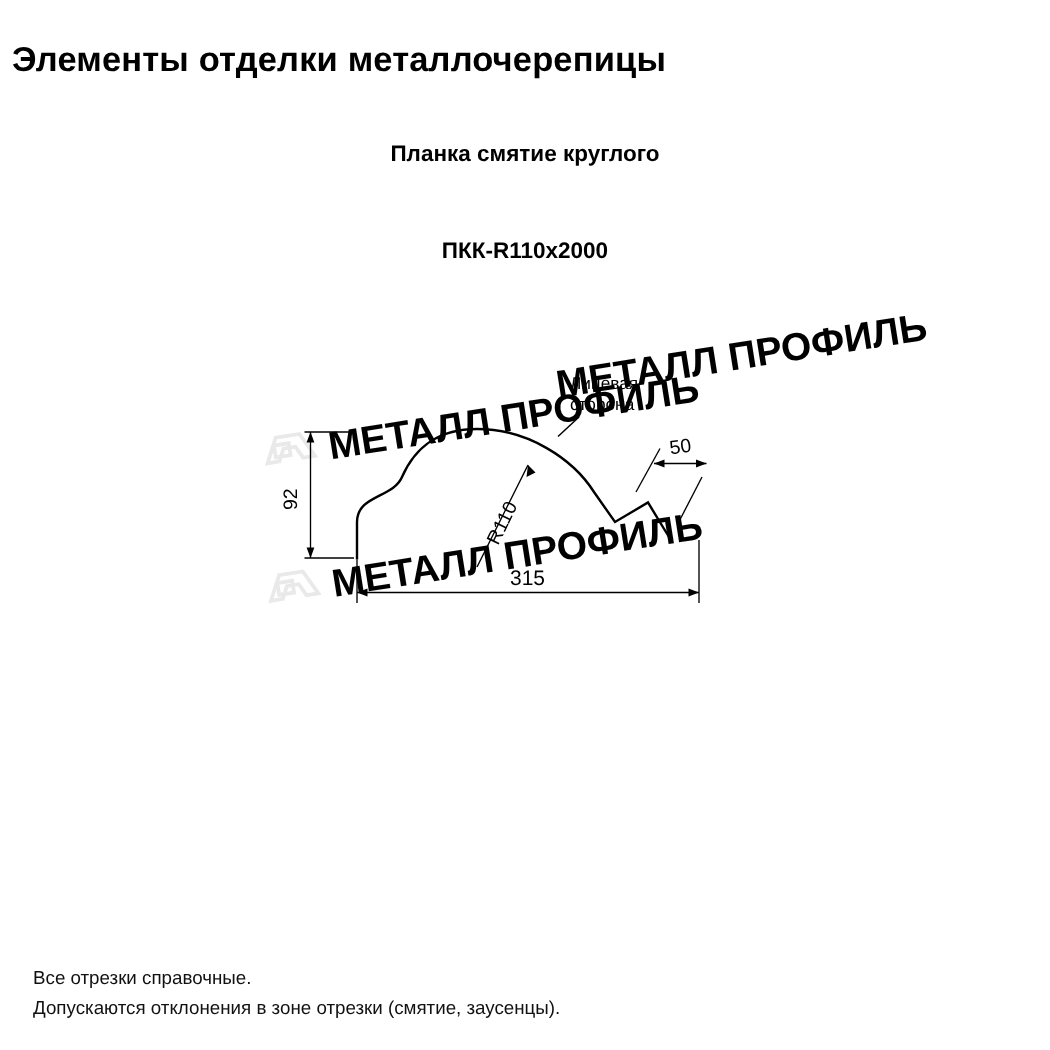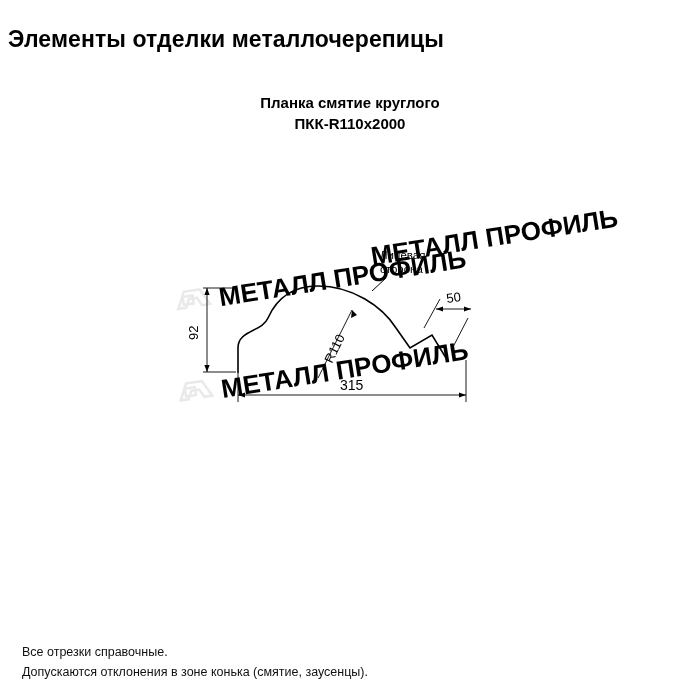--- a/index.html
+++ b/index.html
@@ -38,20 +38,21 @@
     left: 0;
     width: 700px;
     text-align: center;
     font-size: 15px;
     font-weight: bold;
     color: #000;
     line-height: 21px;
   }
   .subtitle .line2 {
     display: block;
+    margin-top: 44px;
   }
   .drawing {
     position: absolute;
     top: 160px;
     left: 0;
     width: 632px;
     height: 300px;
   }
   .watermarks {
     position: absolute;
@@ -165,16 +166,16 @@
         <path d="M238,235 l7,-2.6 l0,5.2 z" fill="#000" stroke="none"></path>
         <path d="M466,235 l-7,-2.6 l0,5.2 z" fill="#000" stroke="none"></path>
       </g>
       <text x="340" y="230" font-size="14">315</text>
 
     </svg>
   </div>
 
   <div class="footer">
     <div>Все отрезки справочные.</div>
-    <div>Допускаются отклонения в зоне конька (смятие, заусенцы).</div>
+    <div>Допускаются отклонения в зоне отрезки (смятие, заусенцы).</div>
   </div>
 
 </div>
 
 </body></html>

